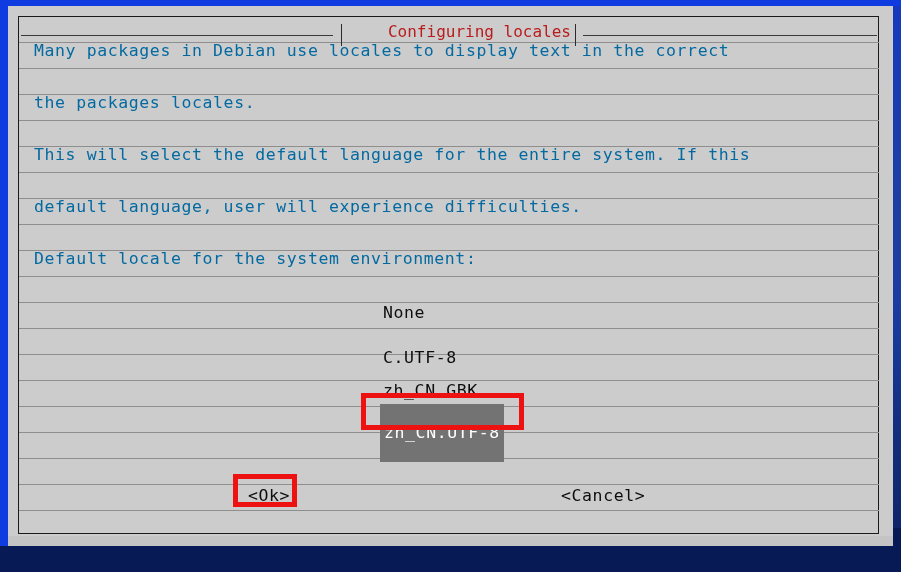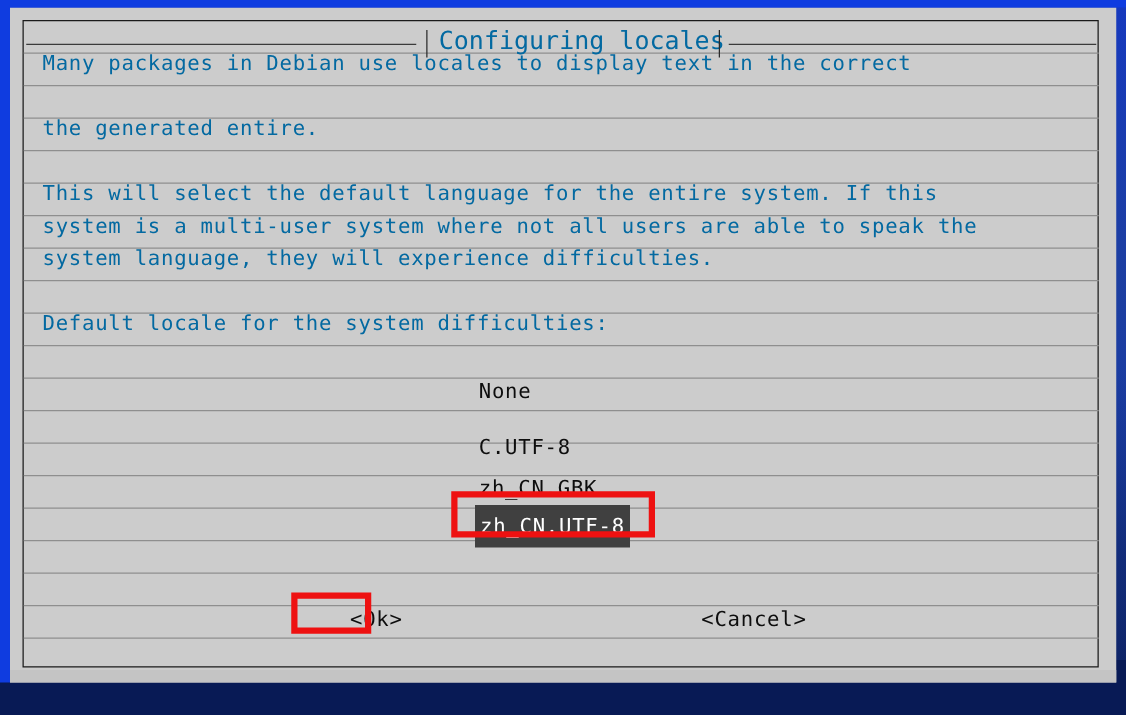--- a/index.html
+++ b/index.html
@@ -84,23 +84,23 @@
   #title-tick-left, #title-tick-right {
     position: absolute; top: 8px; width: 1px; height: 22px; background: #2b2b2b;
   }
   #title-tick-left  { left: 322px; }
   #title-tick-right { left: 556px; }
   #dialog-title {
     position: absolute;
     left: 332px; top: 5px;
     width: 220px;
     text-align: right;
-    font-size: 20px;
+    font-size: 16px;
     line-height: 22px;
-    color: #0369a1;
+    color: #b91c1c;
     white-space: pre;
   }
 
   
   .tline {
     position: absolute;
     left: 26px;
     font-size: 16.5px;
     line-height: 26px;
     letter-spacing: .6px;
@@ -113,35 +113,35 @@
     position: absolute;
     left: 375px;
     font-size: 16.5px;
     line-height: 26px;
     letter-spacing: .6px;
     white-space: pre;
     color: #0d0d0d;
   }
   .locale-item.selected {
     left: 372px;
-    padding: 4px 4px;
-    background: #404040;
+    padding: 16px 4px;
+    background: #737373;
     color: #ffffff;
   }
 
   
   .dlg-button {
     position: absolute;
     font-size: 16.5px;
     line-height: 26px;
     letter-spacing: .6px;
     white-space: pre;
     color: #0d0d0d;
   }
-  #btn-ok     { left: 240px; top: 477px; margin-left: 32px; }
+  #btn-ok     { left: 240px; top: 477px; }
   #btn-cancel { left: 553px; top: 477px; }
 
   
   .annot {
     position: absolute;
     border: 5px solid #ee1111;
     box-sizing: border-box;
     pointer-events: none;
   }
   #annot-locale { left: 361px; top: 393px; width: 163px; height: 37px; }
@@ -186,27 +186,26 @@
 
   <div id="title-wrap">
     <div id="title-rule-left"></div>
     <div id="title-tick-left"></div>
     <div id="dialog-title">Configuring locales</div>
     <div id="title-tick-right"></div>
     <div id="title-rule-right"></div>
   </div>
 
   <div class="tline" style="top:32px">Many packages in Debian use locales to display text in the correct</div>
-  <div class="tline" style="top:84px">the generated entire.</div>
+  <div class="tline" style="top:84px">the packages locales.</div>
 
   <div class="tline" style="top:136px">This will select the default language for the entire system. If this</div>
-  <div class="tline" style="top:162px">system is a multi-user system where not all users are able to speak the</div>
-  <div class="tline" style="top:188px">system language, they will experience difficulties.</div>
-
-  <div class="tline" style="top:240px">Default locale for the system difficulties:</div>
+  <div class="tline" style="top:188px">default language, user will experience difficulties.</div>
+
+  <div class="tline" style="top:240px">Default locale for the system environment:</div>
 
   <div class="locale-item" style="top:294px">None</div>
   <div class="locale-item" style="top:339px">C.UTF-8</div>
   <div class="locale-item" style="top:372px">zh_CN.GBK</div>
   <div class="locale-item selected" style="top:398px">zh_CN.UTF-8</div>
 
   <div class="dlg-button" id="btn-ok">&lt;Ok&gt;</div>
   <div class="dlg-button" id="btn-cancel">&lt;Cancel&gt;</div>
 
   <div id="term-bottom"></div>

